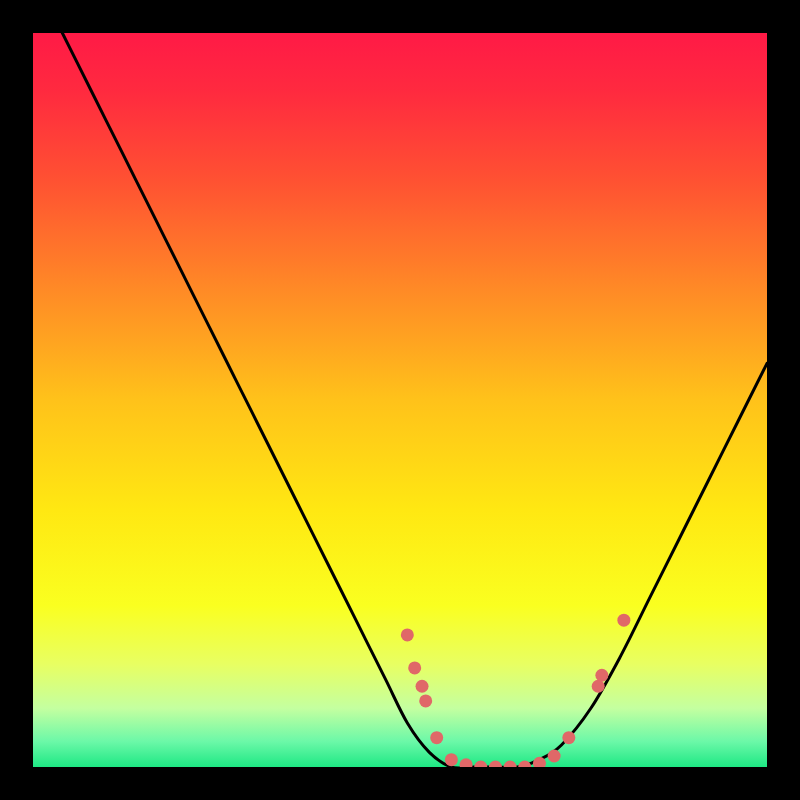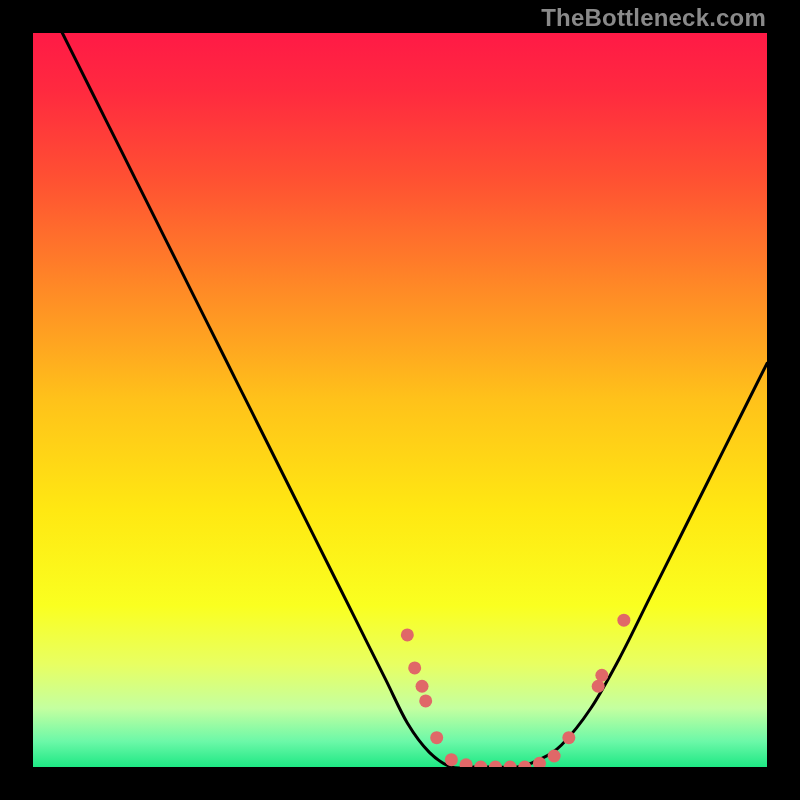--- a/index.html
+++ b/index.html
@@ -48,21 +48,20 @@
     font-size: 24px;
     font-weight: 600;
     color: #8a8a8a;
     letter-spacing: 0.2px;
   }
 </style>
 </head>
 <body>
 
 <div class="frame">
-  <div class="watermark">TheBottleneck.com</div>
   <div class="plot">
     <svg class="gradient" viewBox="0 0 734 734" preserveAspectRatio="none">
       <defs>
         <linearGradient id="bg-grad" x1="0" y1="0" x2="0" y2="1">
             <stop offset="0.00%" stop-color="#ff1a46"></stop>
             <stop offset="8.00%" stop-color="#ff2a3f"></stop>
             <stop offset="20.00%" stop-color="#ff5132"></stop>
             <stop offset="35.00%" stop-color="#ff8a26"></stop>
             <stop offset="50.00%" stop-color="#ffc21a"></stop>
             <stop offset="65.00%" stop-color="#ffe812"></stop>

